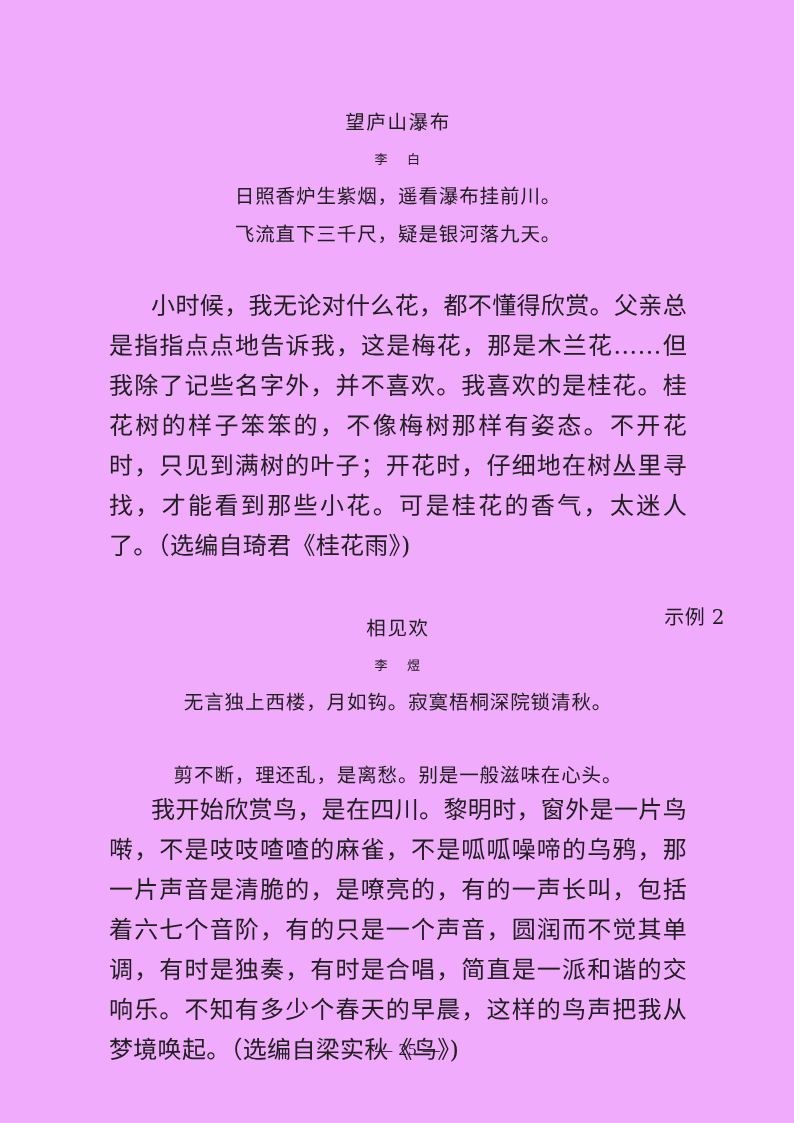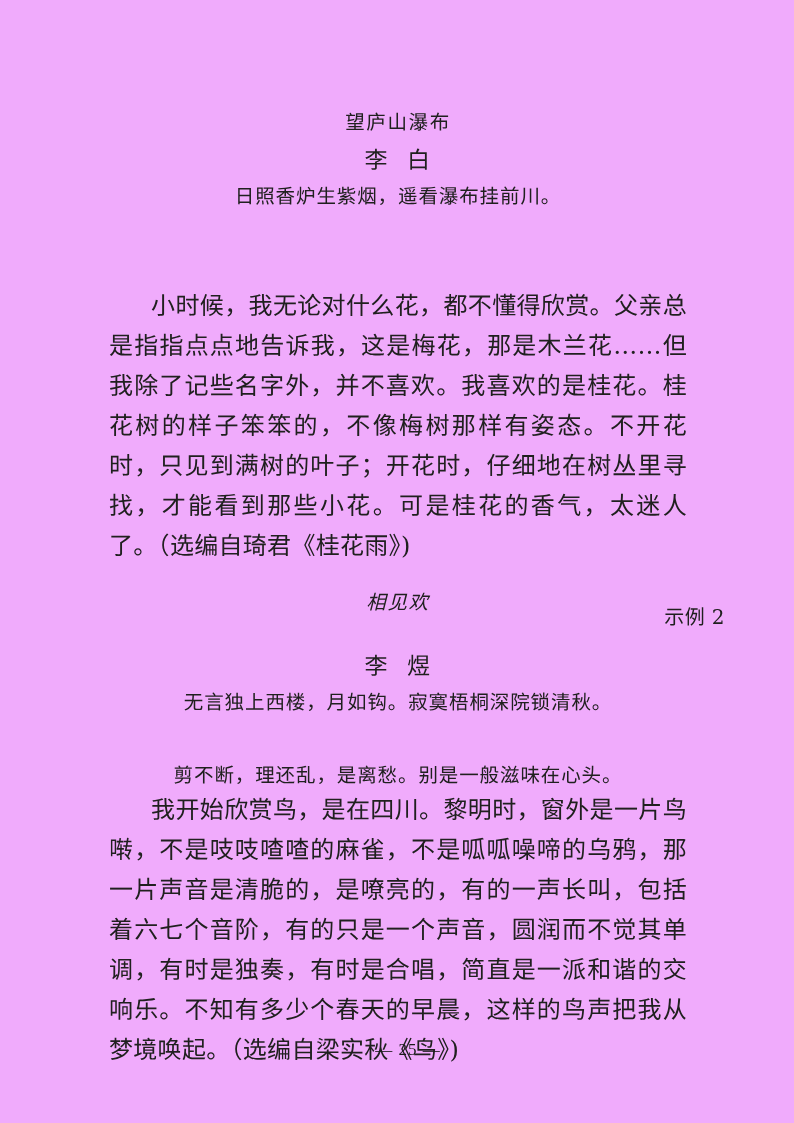--- a/index.html
+++ b/index.html
@@ -44,21 +44,21 @@
 
   .poem-title {
     text-align: center;
     font-size: 19.5px;
     letter-spacing: 1.6px;
     line-height: 38px;
   }
 
   .poem-author {
     text-align: center;
-    font-size: 23px;
+    font-size: 13px;
     letter-spacing: 1.6px;
     line-height: 38px;
   }
   .poem-author .gap {
     display: inline-block;
     width: 18px;
   }
 
   .poem-line {
     text-align: center;
@@ -96,21 +96,21 @@
 
   
   #poem1-title   { top: 104px; }
   #poem1-author  { top: 141px; }
   #poem1-l1      { top: 178px; font-family: Liberation Serif, serif; }
   #poem1-l2      { top: 216px; }
 
   #prose1        { top: 286px; }
 
   #example2      { top: 598px; text-align: right; }
-  #poem2-title   { top: 584px; font-style: italic; }
+  #poem2-title   { top: 610px; }
   #poem2-author  { top: 647px; }
   #poem2-l1      { top: 684px; }
   #poem2-l2      { top: 757px; }
 
   #prose2        { top: 790px; }
 
   .page-number {
     position: absolute;
     left: 0;
     top: 1040px;
@@ -132,20 +132,21 @@
 
 <div class="page">
   <div class="content">
 
     <div class="block cn poem-title" id="poem1-title">望庐山瀑布</div>
 
     <div class="block cn poem-author" id="poem1-author"><span>李</span><span class="gap"></span><span>白</span></div>
 
     <div class="block cn poem-line" id="poem1-l1">日照香炉生紫烟，遥看瀑布挂前川。</div>
 
+    <div class="block cn poem-line" id="poem1-l2">飞流直下三千尺，疑是银河落九天。</div>
 
     <div class="block cn prose" id="prose1"><span class="indent"></span><span>小时候，我无论对什么花，都不懂得欣赏。父亲总是指指点点地告诉我，这是梅花，那是木兰花……但我除了记些名字外，并不喜欢。我喜欢的是桂花。桂花树的样子笨笨的，不像梅树那样有姿态。不开花时，只见到满树的叶子；开花时，仔细地在树丛里寻找，才能看到那些小花。可是桂花的香气，太迷人了。（选编自琦君《桂花雨》)</span></div>
 
     <div class="block cn section-label" id="example2">示例 2</div>
 
     <div class="block cn poem-title" id="poem2-title">相见欢</div>
 
     <div class="block cn poem-author" id="poem2-author"><span>李</span><span class="gap"></span><span>煜</span></div>
 
     <div class="block cn poem-line" id="poem2-l1">无言独上西楼，月如钩。寂寞梧桐深院锁清秋。</div>

